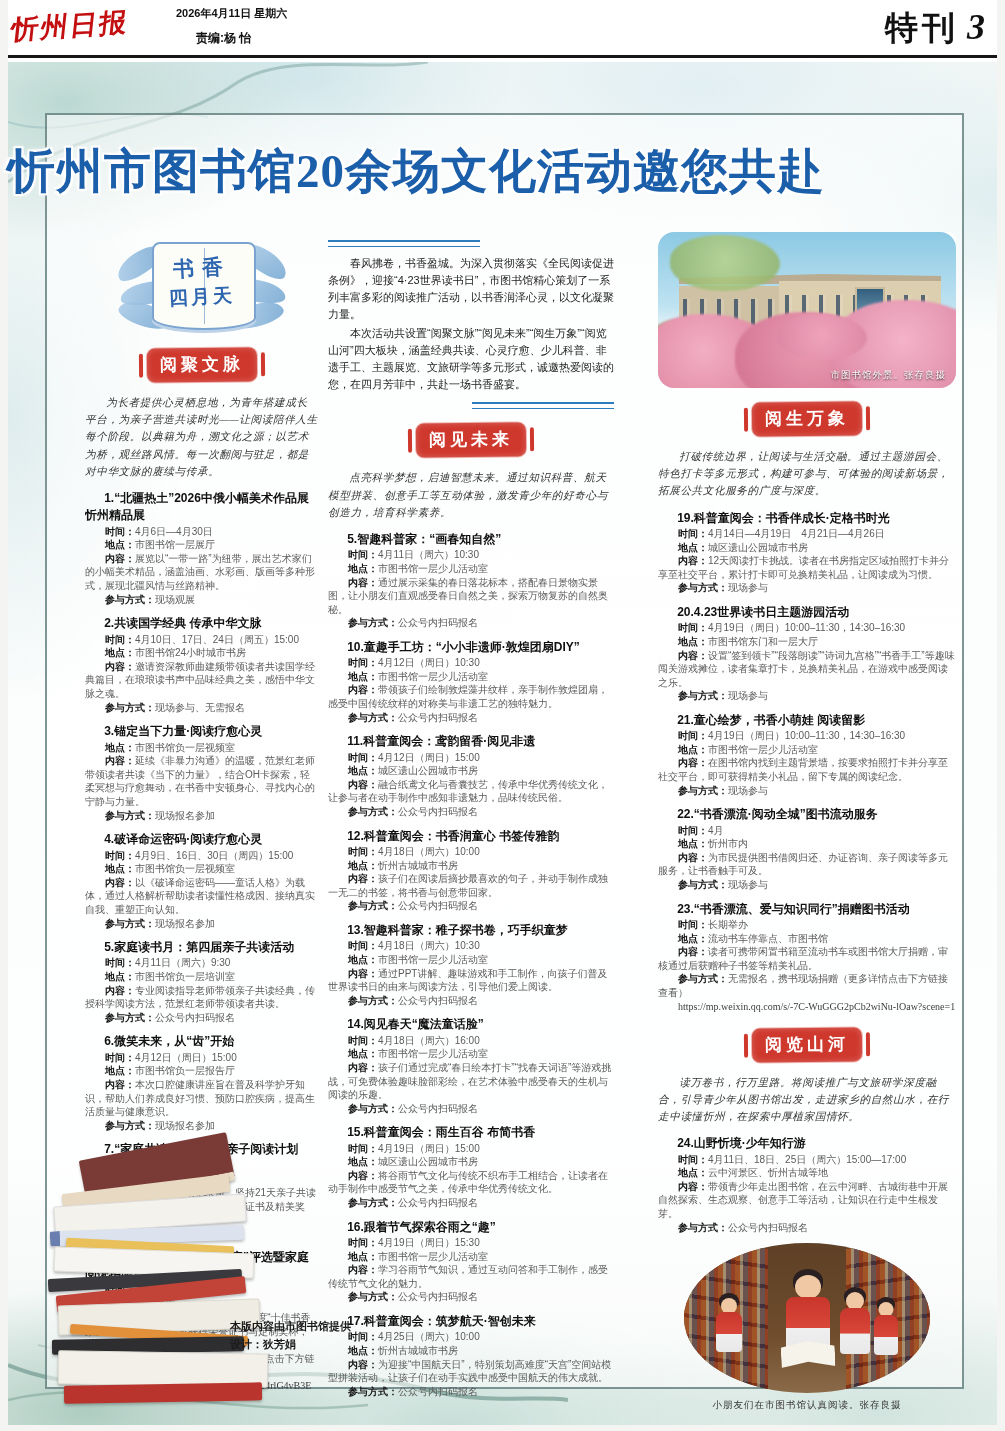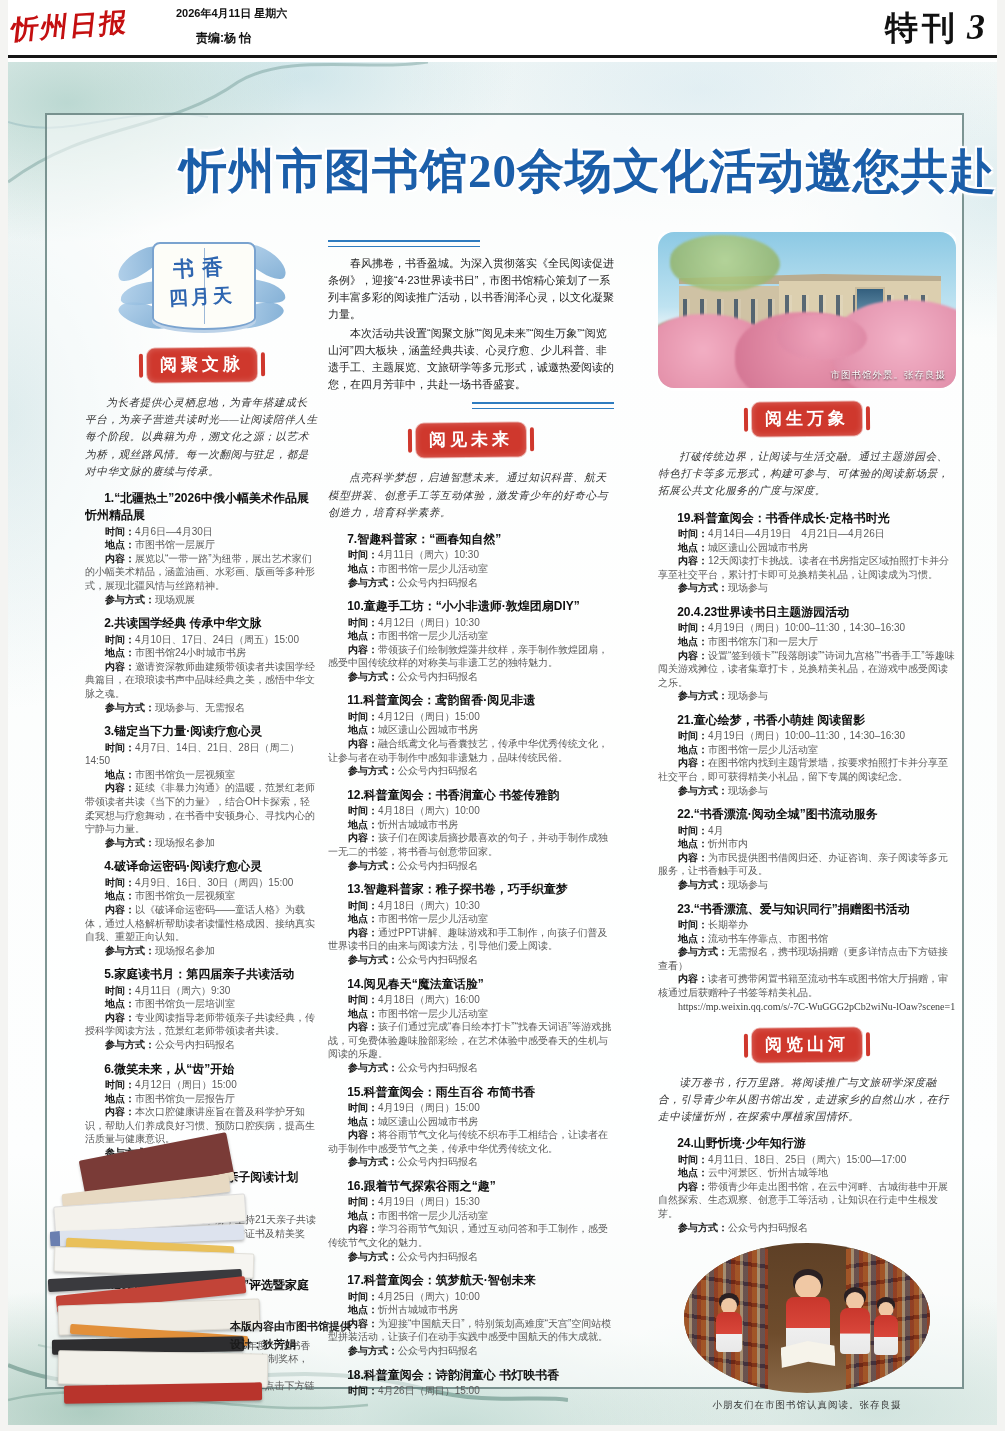--- a/index.html
+++ b/index.html
@@ -24,21 +24,21 @@
     radial-gradient(260px 420px at 0% 26%, rgba(170,205,210,.35), rgba(170,205,210,0) 70%),
     radial-gradient(300px 200px at 100% 10%, rgba(188,219,226,.4), rgba(188,219,226,0) 70%),
     radial-gradient(380px 170px at 8% 99%, rgba(110,165,145,.5), rgba(110,165,145,0) 72%),
     radial-gradient(420px 150px at 45% 100%, rgba(160,200,190,.5), rgba(160,200,190,0) 75%),
     radial-gradient(420px 160px at 88% 99%, rgba(175,208,200,.45), rgba(175,208,200,0) 75%),
     linear-gradient(180deg,#f2f7f6 0%,#fbfdfc 18%,#fdfefe 80%,#eef4f1 100%);}
   .branch{position:absolute;pointer-events:none;}
   .frame{position:absolute;left:37px;top:51px;width:915px;height:1272px;
          border:2px solid rgba(72,106,102,.7);background:rgba(255,255,255,.55);}
   
-  .headline{position:absolute;left:0;top:78px;width:100%;text-align:right;
+  .headline{position:absolute;left:0;top:78px;width:100%;text-align:left;
     font-family:"Liberation Serif",serif;font-size:47px;font-weight:900;color:#1b5ea9;
     letter-spacing:1px;white-space:nowrap;
     text-shadow:0 0 4px #fff,0 0 6px #fff,2px 2px 0 #fff,-2px -2px 0 #fff,2px -2px 0 #fff,-2px 2px 0 #fff;}
   
   .col{position:absolute;overflow:hidden;font-size:10px;line-height:1.36;color:#444;}
   .col-left{left:77px;top:176px;width:233px;height:1155px;}
   .col-mid{left:320px;top:178px;width:286px;height:1168px;}
   .col-right{left:650px;top:170px;width:298px;height:1225px;}
   
   .lead p{margin:0 0 2px;text-indent:2em;font-size:11px;line-height:1.55;color:#1d1d1d;font-weight:500;}
@@ -179,21 +179,20 @@
           </div>
           <div class="item" data-interactable="false">
             <p class="item-title" data-interactable="false">2.共读国学经典 传承中华文脉</p>
             <p class="fline" data-interactable="false"><b>时间：</b><span>4月10日、17日、24日（周五）15:00</span></p>
             <p class="fline" data-interactable="false"><b>地点：</b><span>市图书馆24小时城市书房</span></p>
             <p class="fline" data-interactable="false"><b>内容：</b><span>邀请资深教师曲建频带领读者共读国学经典篇目，在琅琅读书声中品味经典之美，感悟中华文脉之魂。</span></p>
             <p class="fline" data-interactable="false"><b>参与方式：</b><span>现场参与、无需报名</span></p>
           </div>
           <div class="item" data-interactable="false">
             <p class="item-title" data-interactable="false">3.锚定当下力量·阅读疗愈心灵</p>
-            <p class="fline" data-interactable="false"><b>时间：</b><span>4月7日、14日、21日、28日（周二）14:50</span></p>
             <p class="fline" data-interactable="false"><b>地点：</b><span>市图书馆负一层视频室</span></p>
             <p class="fline" data-interactable="false"><b>内容：</b><span>延续《非暴力沟通》的温暖，范景红老师带领读者共读《当下的力量》，结合OH卡探索，轻柔冥想与疗愈舞动，在书香中安顿身心、寻找内心的宁静与力量。</span></p>
             <p class="fline" data-interactable="false"><b>参与方式：</b><span>现场报名参加</span></p>
           </div>
           <div class="item" data-interactable="false">
             <p class="item-title" data-interactable="false">4.破译命运密码·阅读疗愈心灵</p>
             <p class="fline" data-interactable="false"><b>时间：</b><span>4月9日、16日、30日（周四）15:00</span></p>
             <p class="fline" data-interactable="false"><b>地点：</b><span>市图书馆负一层视频室</span></p>
             <p class="fline" data-interactable="false"><b>内容：</b><span>以《破译命运密码——童话人格》为载体，通过人格解析帮助读者读懂性格成因、接纳真实自我、重塑正向认知。</span></p>
             <p class="fline" data-interactable="false"><b>参与方式：</b><span>现场报名参加</span></p>
@@ -236,23 +235,24 @@
     <div class="lead" data-interactable="false">
       <p data-interactable="false">春风拂卷，书香盈城。为深入贯彻落实《全民阅读促进条例》，迎接“4·23世界读书日”，市图书馆精心策划了一系列丰富多彩的阅读推广活动，以书香润泽心灵，以文化凝聚力量。</p>
       <p data-interactable="false">本次活动共设置“阅聚文脉”“阅见未来”“阅生万象”“阅览山河”四大板块，涵盖经典共读、心灵疗愈、少儿科普、非遗手工、主题展览、文旅研学等多元形式，诚邀热爱阅读的您，在四月芳菲中，共赴一场书香盛宴。</p>
     </div>
     <div class="rule-blue rule-bot" data-interactable="false"></div>
     <div data-interactable="false">
       <div class="seal seal-text" data-interactable="false">阅见未来</div>
       <p class="sec-intro" data-interactable="false">点亮科学梦想，启迪智慧未来。通过知识科普、航天模型拼装、创意手工等互动体验，激发青少年的好奇心与创造力，培育科学素养。</p>
       <div class="items" data-interactable="false">
           <div class="item" data-interactable="false">
-            <p class="item-title" data-interactable="false">7.智趣科普家：“画春知自然”</p>
+            <p class="item-title" data-interactable="false">5.智趣科普家：“画春知自然”</p>
             <p class="fline" data-interactable="false"><b>时间：</b><span>4月11日（周六）10:30</span></p>
             <p class="fline" data-interactable="false"><b>地点：</b><span>市图书馆一层少儿活动室</span></p>
+            <p class="fline" data-interactable="false"><b>内容：</b><span>通过展示采集的春日落花标本，搭配春日景物实景图，让小朋友们直观感受春日自然之美，探索万物复苏的自然奥秘。</span></p>
             <p class="fline" data-interactable="false"><b>参与方式：</b><span>公众号内扫码报名</span></p>
           </div>
           <div class="item" data-interactable="false">
             <p class="item-title" data-interactable="false">10.童趣手工坊：“小小非遗师·敦煌团扇DIY”</p>
             <p class="fline" data-interactable="false"><b>时间：</b><span>4月12日（周日）10:30</span></p>
             <p class="fline" data-interactable="false"><b>地点：</b><span>市图书馆一层少儿活动室</span></p>
             <p class="fline" data-interactable="false"><b>内容：</b><span>带领孩子们绘制敦煌藻井纹样，亲手制作敦煌团扇，感受中国传统纹样的对称美与非遗工艺的独特魅力。</span></p>
             <p class="fline" data-interactable="false"><b>参与方式：</b><span>公众号内扫码报名</span></p>
           </div>
           <div class="item" data-interactable="false">
@@ -366,22 +366,22 @@
             <p class="item-title" data-interactable="false">22.“书香漂流·阅动全城”图书流动服务</p>
             <p class="fline" data-interactable="false"><b>时间：</b><span>4月</span></p>
             <p class="fline" data-interactable="false"><b>地点：</b><span>忻州市内</span></p>
             <p class="fline" data-interactable="false"><b>内容：</b><span>为市民提供图书借阅归还、办证咨询、亲子阅读等多元服务，让书香触手可及。</span></p>
             <p class="fline" data-interactable="false"><b>参与方式：</b><span>现场参与</span></p>
           </div>
           <div class="item" data-interactable="false">
             <p class="item-title" data-interactable="false">23.“书香漂流、爱与知识同行”捐赠图书活动</p>
             <p class="fline" data-interactable="false"><b>时间：</b><span>长期举办</span></p>
             <p class="fline" data-interactable="false"><b>地点：</b><span>流动书车停靠点、市图书馆</span></p>
+            <p class="fline" data-interactable="false"><b>内容：</b><span>读者可携带闲置书籍至流动书车或图书馆大厅捐赠，审核通过后获赠种子书签等精美礼品。</span></p>
             <p class="fline" data-interactable="false"><b>参与方式：</b><span>无需报名，携书现场捐赠（更多详情点击下方链接查看）</span></p>
-            <p class="fline" data-interactable="false"><b>内容：</b><span>读者可携带闲置书籍至流动书车或图书馆大厅捐赠，审核通过后获赠种子书签等精美礼品。</span></p>
             <p class="link" data-interactable="true">https://mp.weixin.qq.com/s/-7C-WuGGG2pCb2wiNu-lOaw?scene=1</p>
           </div>
         </div>
     </div>
 
     <div data-interactable="false">
       <div class="seal seal-text" data-interactable="false">阅览山河</div>
       <p class="sec-intro" data-interactable="false">读万卷书，行万里路。将阅读推广与文旅研学深度融合，引导青少年从图书馆出发，走进家乡的自然山水，在行走中读懂忻州，在探索中厚植家国情怀。</p>
       <div class="items" data-interactable="false">
           <div class="item" data-interactable="false">

